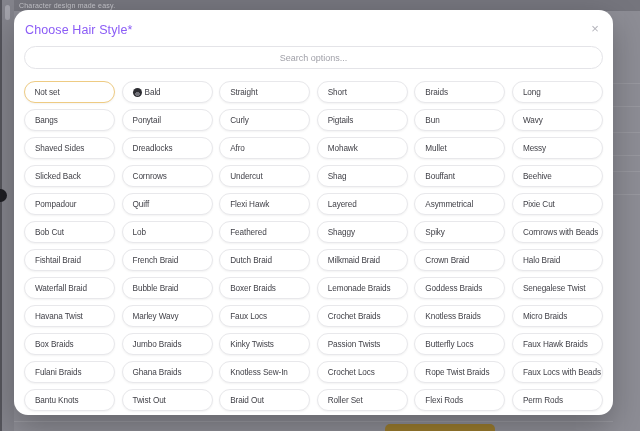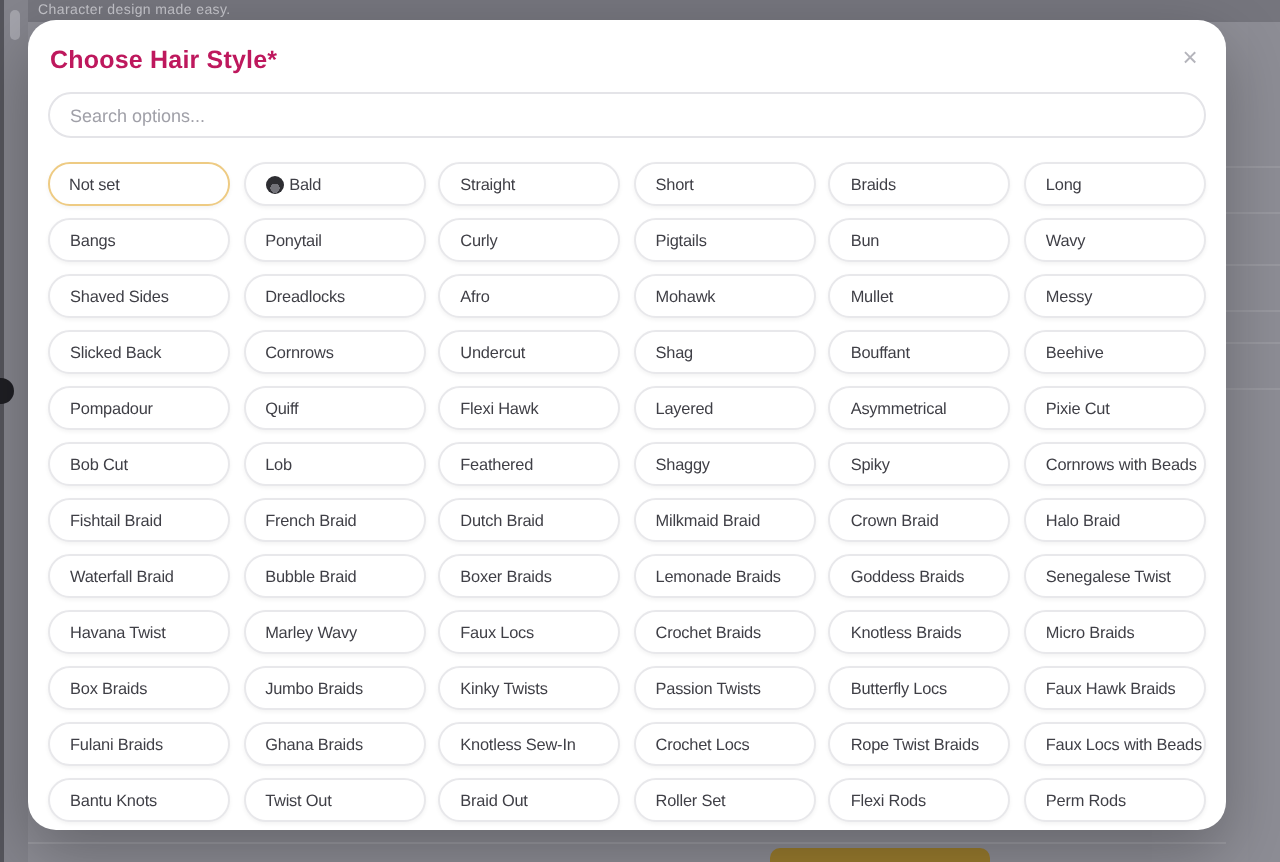--- a/index.html
+++ b/index.html
@@ -63,34 +63,34 @@
   .modal {
     position: absolute; left: 14px; top: 10px; width: 599px; height: 405px;
     background: #ffffff; border-radius: 14px;
     box-shadow: 0 12px 32px rgba(0,0,0,.28);
     padding: 13px 10px 10px 10px;
   }
   .modal-header {
     position: relative; padding-left: 1px;
   }
   .modal-title {
-    font-size: 12.5px; font-weight: bold; color: #be185d; letter-spacing: .1px;
+    font-size: 12.5px; font-weight: normal; color: #8b5cf6; letter-spacing: .1px;
   }
   .close-btn {
     position: absolute; top: -2px; right: 1px;
     width: 14px; height: 14px; line-height: 13px; text-align: center;
     font-size: 13px; color: #b4b4bb; cursor: pointer; background: none; border: none;
     font-family: "Liberation Sans", sans-serif;
   }
   .search-input {
     display: block; width: 100%; height: 23px; margin-top: 9px;
     border: 1px solid #e4e4e8; border-radius: 12px;
     padding: 0 10px; font-size: 9px; color: #3f3f46;
     font-family: "Liberation Sans", sans-serif;
-    outline: none; background: #fff;
+    outline: none; background: #fff; text-align: center;
   }
   .search-input::placeholder { color: #a0a0a8; }
 
   .options-grid {
     margin-top: 12px;
     display: grid;
     grid-template-columns: repeat(6, 1fr);
     column-gap: 6.5px; row-gap: 6px;
   }
   .option {

